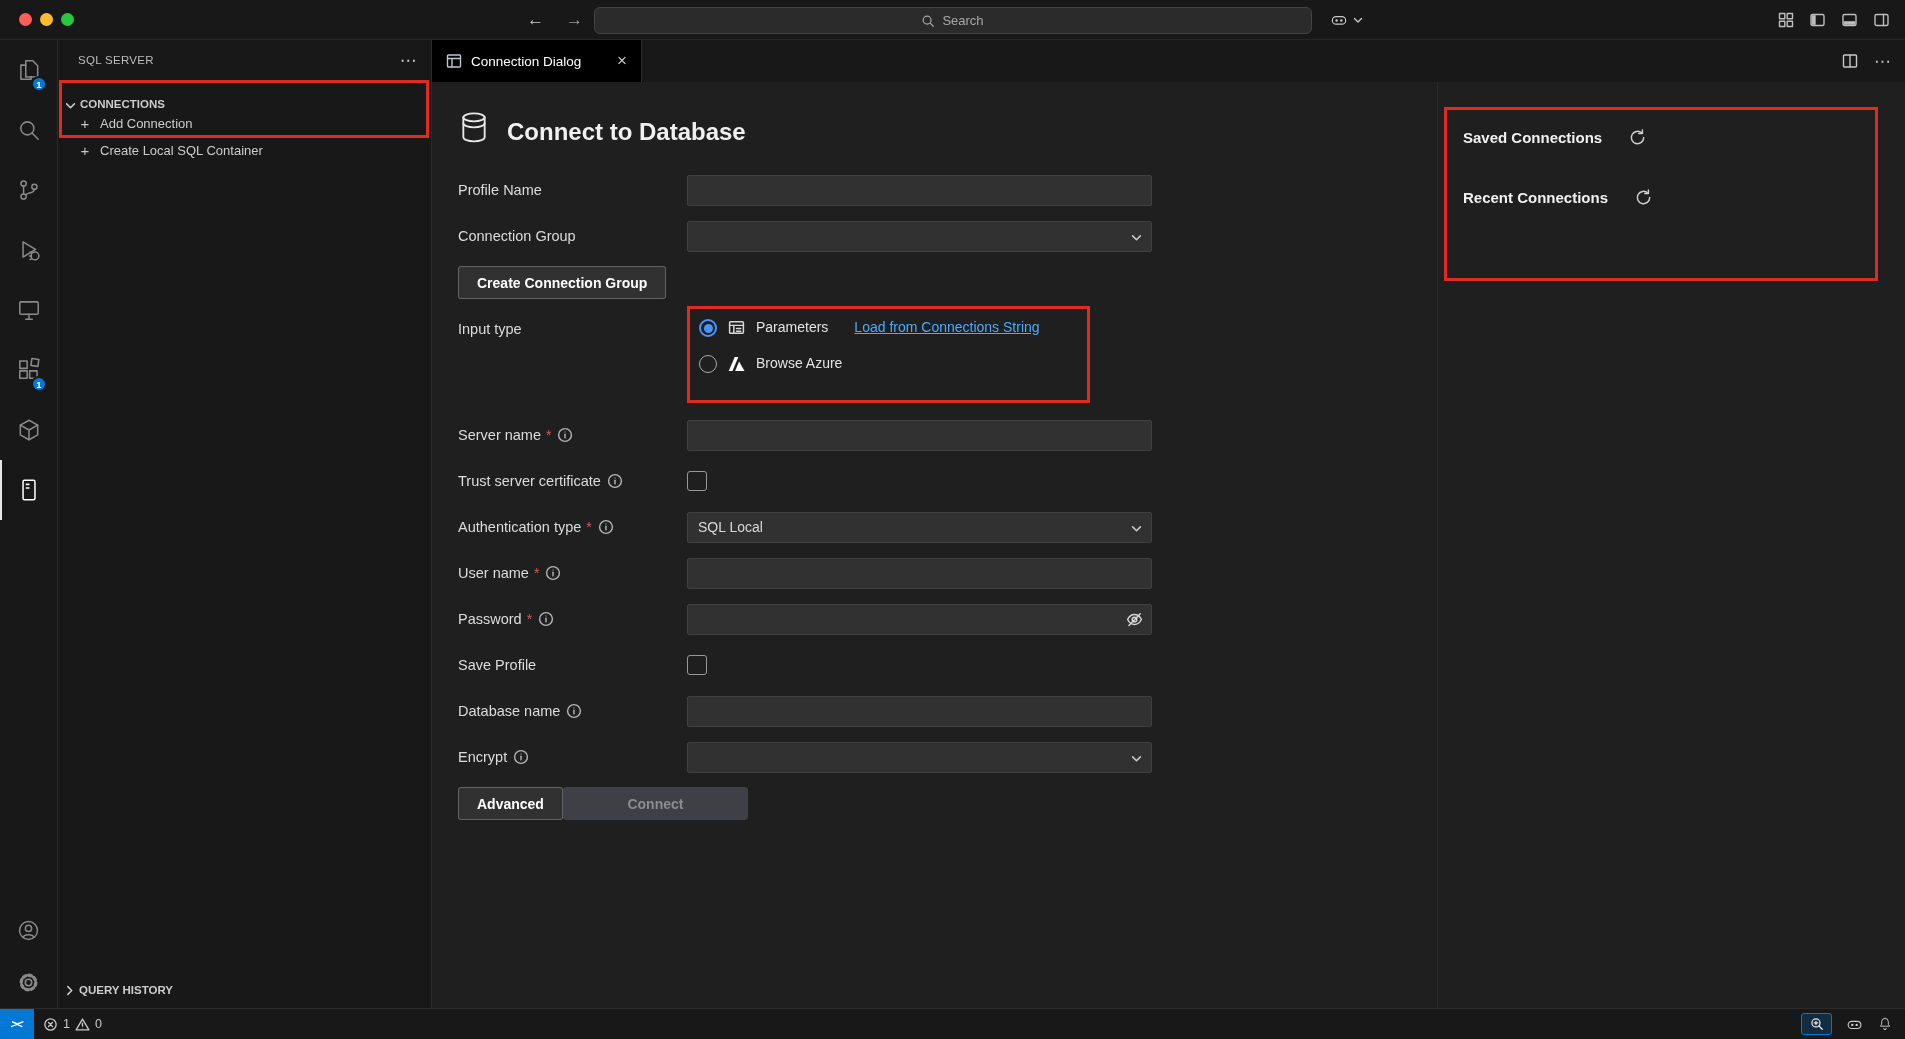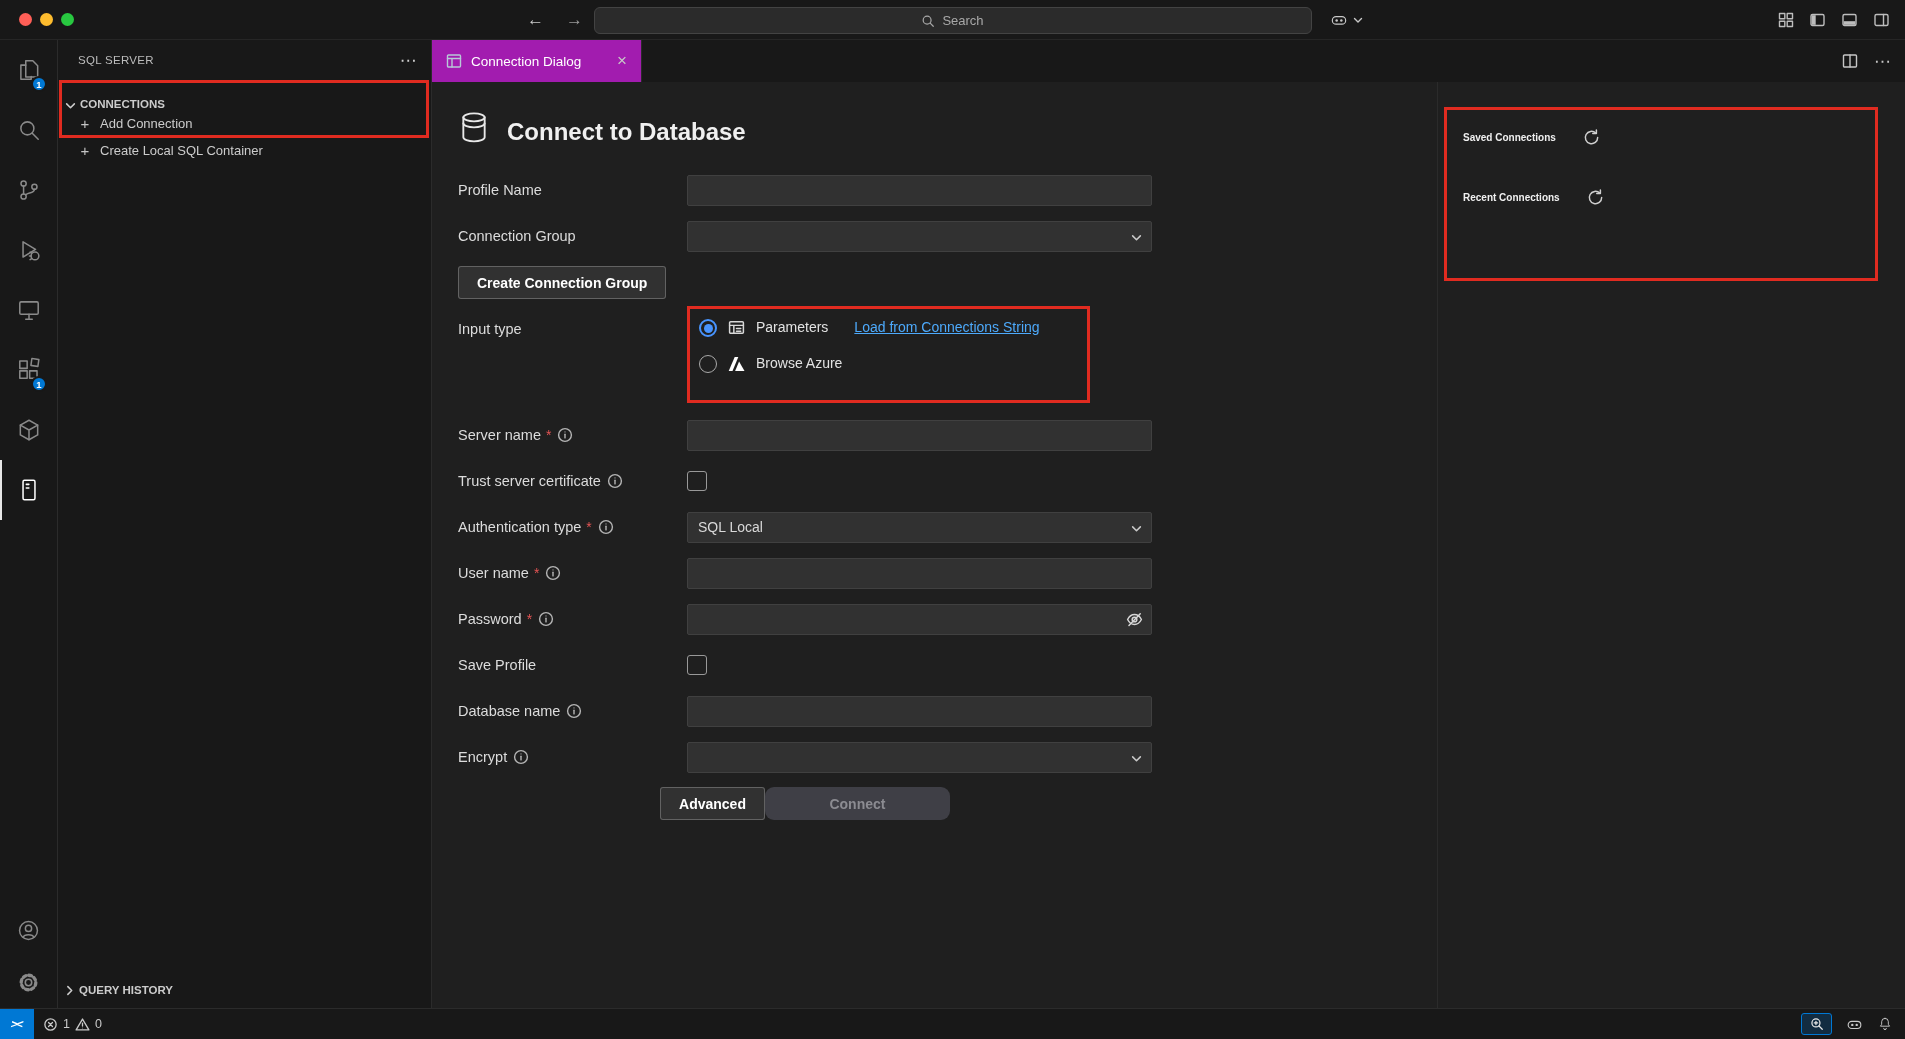--- a/index.html
+++ b/index.html
@@ -37,57 +37,57 @@
 .sb-section-header{height:26px;margin-top:4px;display:flex;align-items:flex-end;gap:4px;padding-left:7px;font-weight:700;color:#cccccc;font-size:11.5px;cursor:pointer}
 .sb-item{height:27px;display:flex;align-items:center;gap:9px;padding-left:21px;color:#cccccc;font-size:13px;cursor:pointer}
 .sb-item .plus{font-size:15px;color:#c5c5c5;width:12px;text-align:center}
 .sb-queryhistory{position:absolute;bottom:6px;left:0;right:0;height:24px;display:flex;align-items:center;gap:5px;padding-left:7px;font-weight:700;font-size:11.5px;color:#cccccc;cursor:pointer}
 .annotation{border:3px solid #e02b20;position:absolute;pointer-events:none;z-index:30}
 #annot-sidebar{left:1px;top:40px;width:370px;height:58px}
 
 
 #editor{flex:1;display:flex;flex-direction:column;background:#1f1f1f;min-width:0}
 #tabbar{height:42px;background:#181818;display:flex;align-items:stretch;position:relative}
-.tab{width:210px;background:#a21caf;display:flex;align-items:center;gap:9px;padding:0 8px 0 14px;color:#fff;font-size:13.5px;border-right:1px solid #2b2b2b;cursor:pointer}
+.tab{width:210px;background:#000000;display:flex;align-items:center;gap:9px;padding:0 8px 0 14px;color:#fff;font-size:13.5px;border-right:1px solid #2b2b2b;cursor:pointer}
 .tab-close{margin-left:auto;color:#c8c8c8;font-size:17px;width:22px;height:22px;display:flex;align-items:center;justify-content:center;border-radius:4px;cursor:pointer}
 .tab-actions{position:absolute;right:14px;top:0;height:42px;display:flex;align-items:center;gap:16px;color:#c6c6c6}
 .tab-actions .more{font-size:17px;line-height:1;cursor:pointer}
 
 #content{flex:1;display:flex;min-height:0}
 #form-area{flex:1;padding:20px 0 0 26px;overflow:hidden}
 .form-title{display:flex;align-items:flex-end;gap:17px;color:#f0f0f0;font-size:24px;font-weight:700;height:44px;margin-bottom:28px}
 
 .frow{display:flex;align-items:center;margin-bottom:14px;min-height:32px}
 .flabel{width:229px;display:flex;align-items:center;gap:6px;color:#dcdcdc;font-size:14.5px;flex-shrink:0}
 .req{color:#e45454;font-size:14px;margin-left:-1px}
 .info{color:#b5b5b5}
 .txt-input{width:465px;height:31px;background:#313131;border:1px solid #404040;border-radius:2px;color:#e0e0e0;padding:0 10px;font-size:14px;font-family:"Liberation Sans",sans-serif;outline:none}
 .input-wrap{position:relative;width:465px}
 .input-wrap .eye{position:absolute;right:9px;top:7px;color:#d6d6d6;cursor:pointer}
 .dropdown{width:465px;height:31px;background:#313131;border:1px solid #404040;border-radius:2px;color:#d9d9d9;display:flex;align-items:center;padding:0 28px 0 10px;font-size:14px;position:relative;cursor:pointer}
 .dropdown .chev{position:absolute;right:9px;top:11px;color:#c9c9c9}
 .checkbox{width:20px;height:20px;border:1px solid #999;border-radius:3px;background:#1f1f1f;cursor:pointer}
 .btn-secondary{height:33px;padding:0 18px;background:#313131;border:1px solid rgba(160,160,160,.45);color:#fff;font-weight:700;font-size:14px;border-radius:3px;display:inline-flex;align-items:center;cursor:pointer;font-family:"Liberation Sans",sans-serif}
-.btn-disabled{width:185px;height:33px;background:#3f3f46;color:#8b8b91;font-weight:700;font-size:14px;border-radius:9px;border:none;display:flex;align-items:center;justify-content:center;font-family:"Liberation Sans",sans-serif}
-.btn-row{width:694px;display:flex;justify-content:center;margin-top:6px}
+.btn-disabled{width:185px;height:33px;background:#3f3f46;color:#8b8b91;font-weight:700;font-size:14px;border-radius:3px;border:none;display:flex;align-items:center;justify-content:center;font-family:"Liberation Sans",sans-serif}
+.btn-row{width:694px;display:flex;justify-content:flex-start;margin-top:6px}
 
 .radio-frow{align-items:flex-start;margin-top:8px;margin-bottom:24px}
 .radio-frow .flabel{margin-top:8px}
 .radio-group{position:relative;padding:6px 0 4px 12px}
 .radio-row{display:flex;gap:10px;height:36px}
 .radio{width:18px;height:18px;border-radius:50%;border:1.5px solid #a9a9a9;background:transparent;cursor:pointer;position:relative;flex-shrink:0}
 .radio.sel{border:2px solid #4894fe}
 .radio.sel::after{content:"";position:absolute;left:3px;top:3px;width:9px;height:9px;border-radius:50%;background:#4894fe}
 .radio-row .optlabel{color:#e2e2e2;font-size:14px}
 .link{color:#4daafc;text-decoration:underline;font-size:14px;margin-left:16px;cursor:pointer}
 #annot-inputtype{left:0;top:-7px;width:403px;height:97px}
 
 
 #right-panel{width:468px;border-left:1px solid #2b2b2b;position:relative;padding:47px 0 0 25px}
-.rp-row{display:flex;align-items:center;gap:27px;color:#f0f0f0;font-size:10px;font-weight:700}
+.rp-row{display:flex;align-items:center;gap:27px;color:#f0f0f0;font-size:15px;font-weight:700}
 .rp-row.first{margin-bottom:43px}
 .rp-refresh{color:#cfcfcf;cursor:pointer}
 #annot-connections{left:6px;top:25px;width:434px;height:174px}
 
 
 #statusbar{height:31px;background:#181818;border-top:1px solid #2b2b2b;display:flex;align-items:center;position:relative;font-size:12.5px;color:#c9c9c9}
 .remote{width:34px;height:100%;background:#0078d4;color:#fff;display:flex;align-items:center;justify-content:center;font-weight:700;font-size:11.5px;cursor:pointer;letter-spacing:-1px}
 .sb-problems{display:flex;align-items:center;gap:5px;margin-left:9px;cursor:pointer}
 .sb-right{margin-left:auto;display:flex;align-items:center;gap:13px;margin-right:12px}
 .zoom-box{display:flex;align-items:center;justify-content:center;width:31px;height:22px;border:1px solid #0078d4;background:rgba(0,120,212,.22);border-radius:3px;color:#eaeaea;cursor:pointer}

